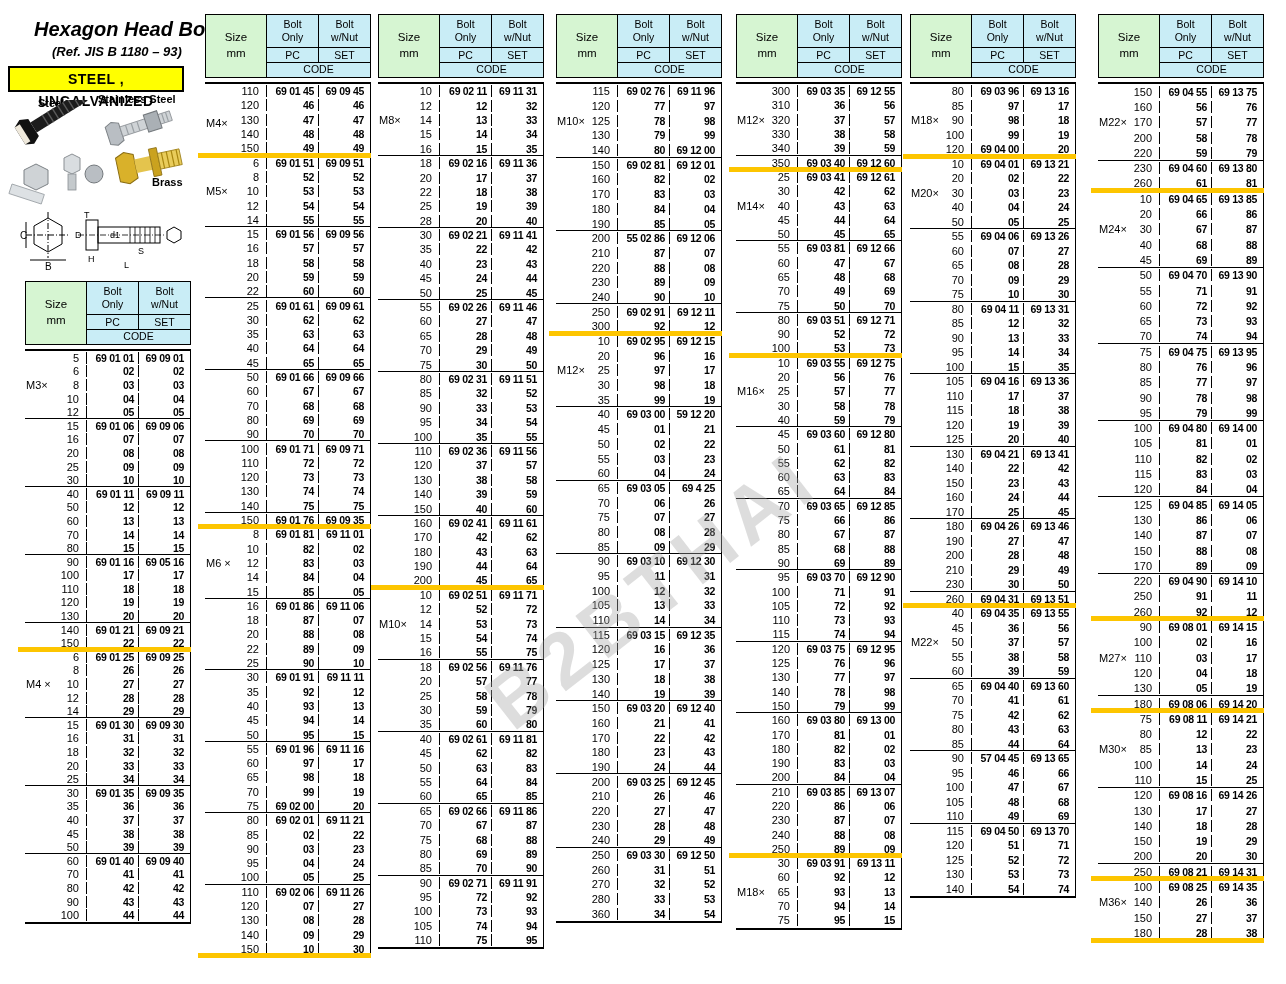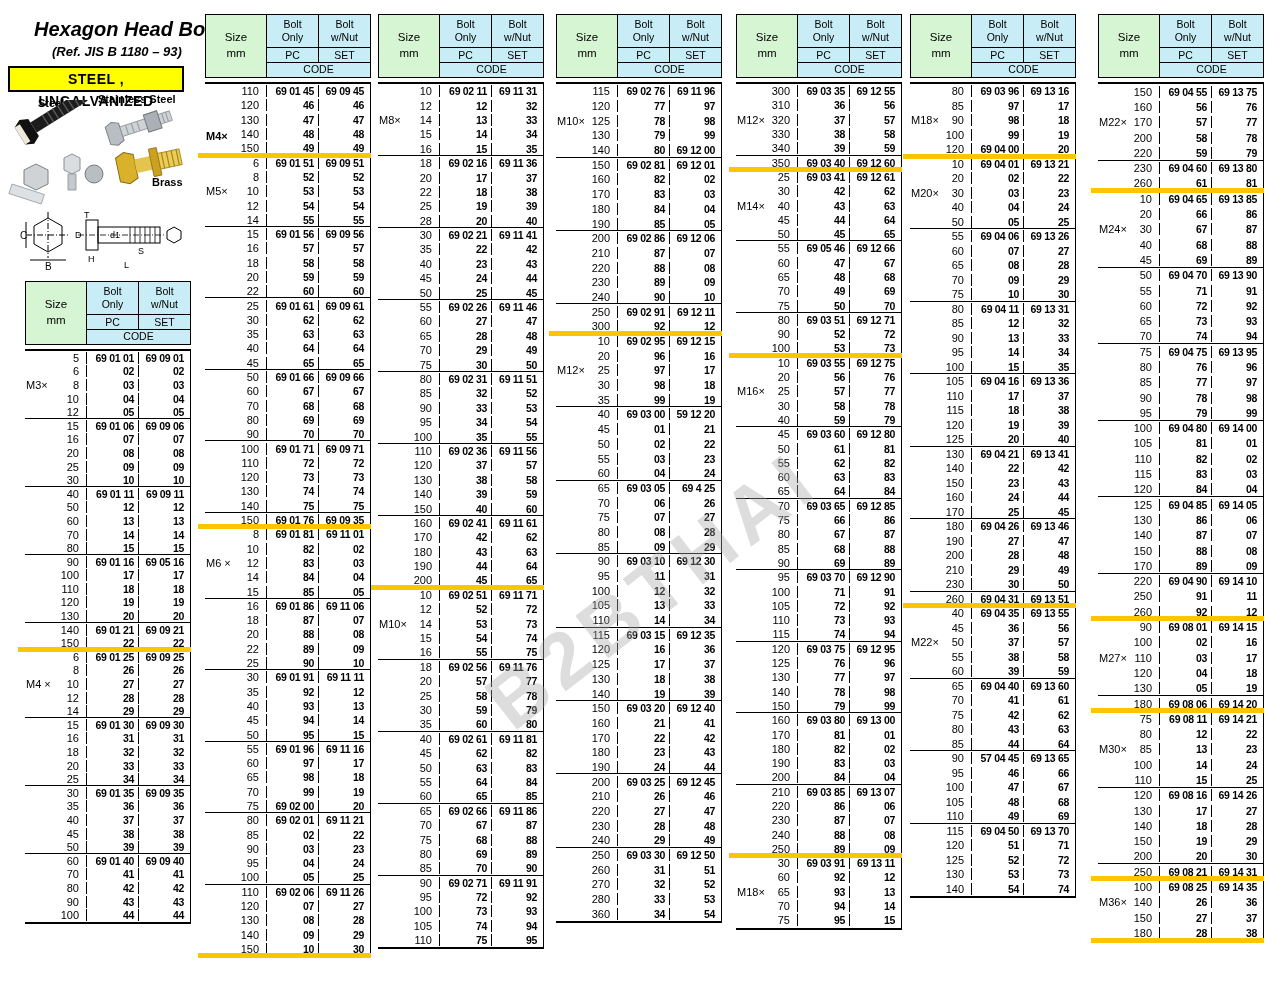--- a/index.html
+++ b/index.html
@@ -465,21 +465,21 @@
           <div class="row" style="height: 14.3px;">
             <div class="c-size">140</div>
             <div class="c-pc">48</div>
             <div class="c-set">48</div>
           </div>
           <div class="row" style="height: 14.3px;">
             <div class="c-size">150</div>
             <div class="c-pc">49</div>
             <div class="c-set">49</div>
           </div>
-          <div class="prefix" style="top: 45px; height: 14.3px; font-weight: bold;">M4×</div>
+          <div class="prefix" style="top: 32px; height: 14.3px;">M4×</div>
           <div class="sepY" style="top: 68.5px;"></div>
         </div>
         <div class="grp">
           <div class="row" style="height: 14.3px;">
             <div class="c-size">6</div>
             <div class="c-pc">69 01 51</div>
             <div class="c-set">69 09 51</div>
           </div>
           <div class="row" style="height: 14.3px;">
             <div class="c-size">8</div>
@@ -1237,21 +1237,21 @@
           <div class="row" style="height: 14.7px;">
             <div class="c-size">190</div>
             <div class="c-pc">85</div>
             <div class="c-set">05</div>
           </div>
           <div class="sepB" style="top: 72.5px;"></div>
         </div>
         <div class="grp">
           <div class="row" style="height: 14.7px;">
             <div class="c-size">200</div>
-            <div class="c-pc">69 02 86</div>
+            <div class="c-pc">55 02 86</div>
             <div class="c-set">69 12 06</div>
           </div>
           <div class="row" style="height: 14.7px;">
             <div class="c-size">210</div>
             <div class="c-pc">87</div>
             <div class="c-set">07</div>
           </div>
           <div class="row" style="height: 14.7px;">
             <div class="c-size">220</div>
             <div class="c-pc">88</div>
@@ -1595,21 +1595,21 @@
             <div class="c-size">50</div>
             <div class="c-pc">45</div>
             <div class="c-set">65</div>
           </div>
           <div class="prefix" style="top: 28.6px; height: 14.3px;">M14×</div>
           <div class="sepB" style="top: 70.5px;"></div>
         </div>
         <div class="grp">
           <div class="row" style="height: 14.3px;">
             <div class="c-size">55</div>
-            <div class="c-pc">69 05 46</div>
+            <div class="c-pc">69 03 81</div>
             <div class="c-set">69 12 66</div>
           </div>
           <div class="row" style="height: 14.3px;">
             <div class="c-size">60</div>
             <div class="c-pc">47</div>
             <div class="c-set">67</div>
           </div>
           <div class="row" style="height: 14.3px;">
             <div class="c-size">65</div>
             <div class="c-pc">48</div>

